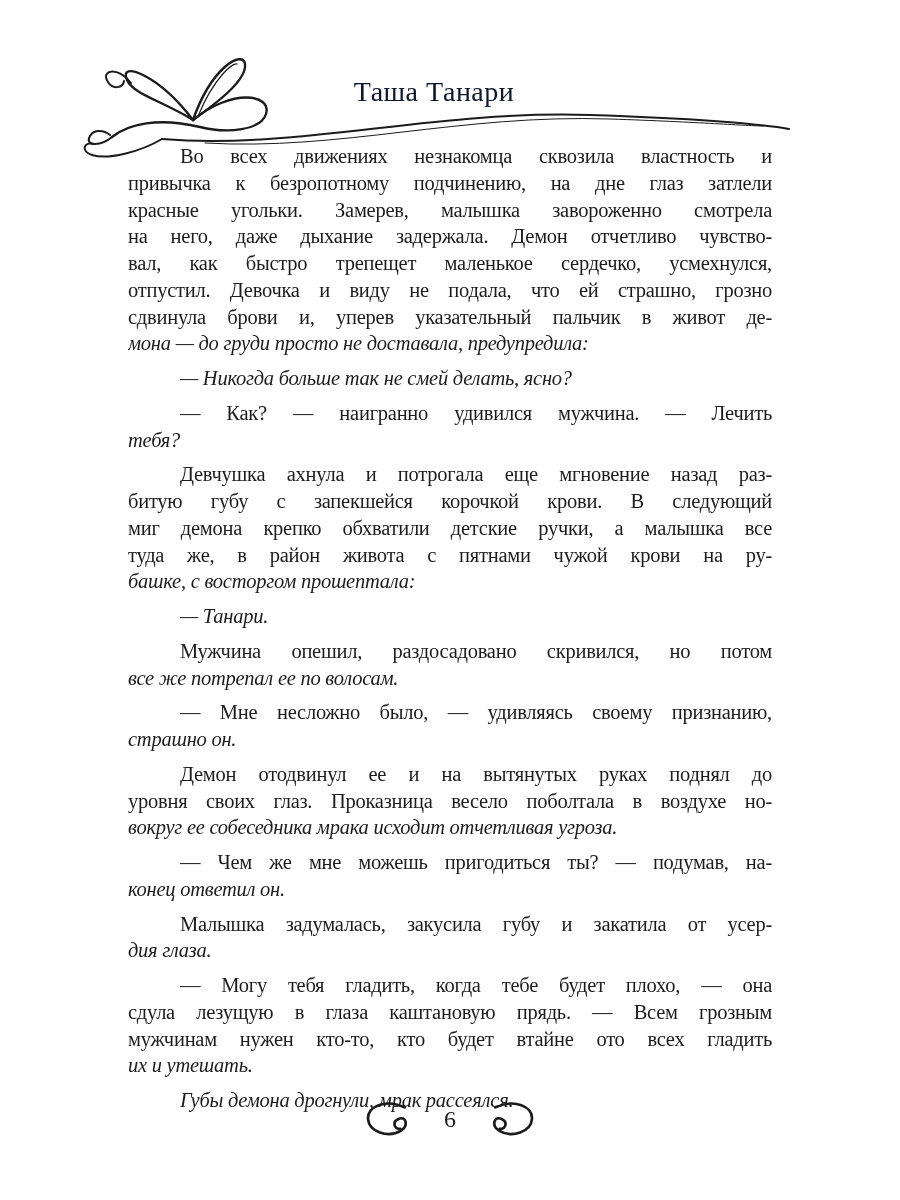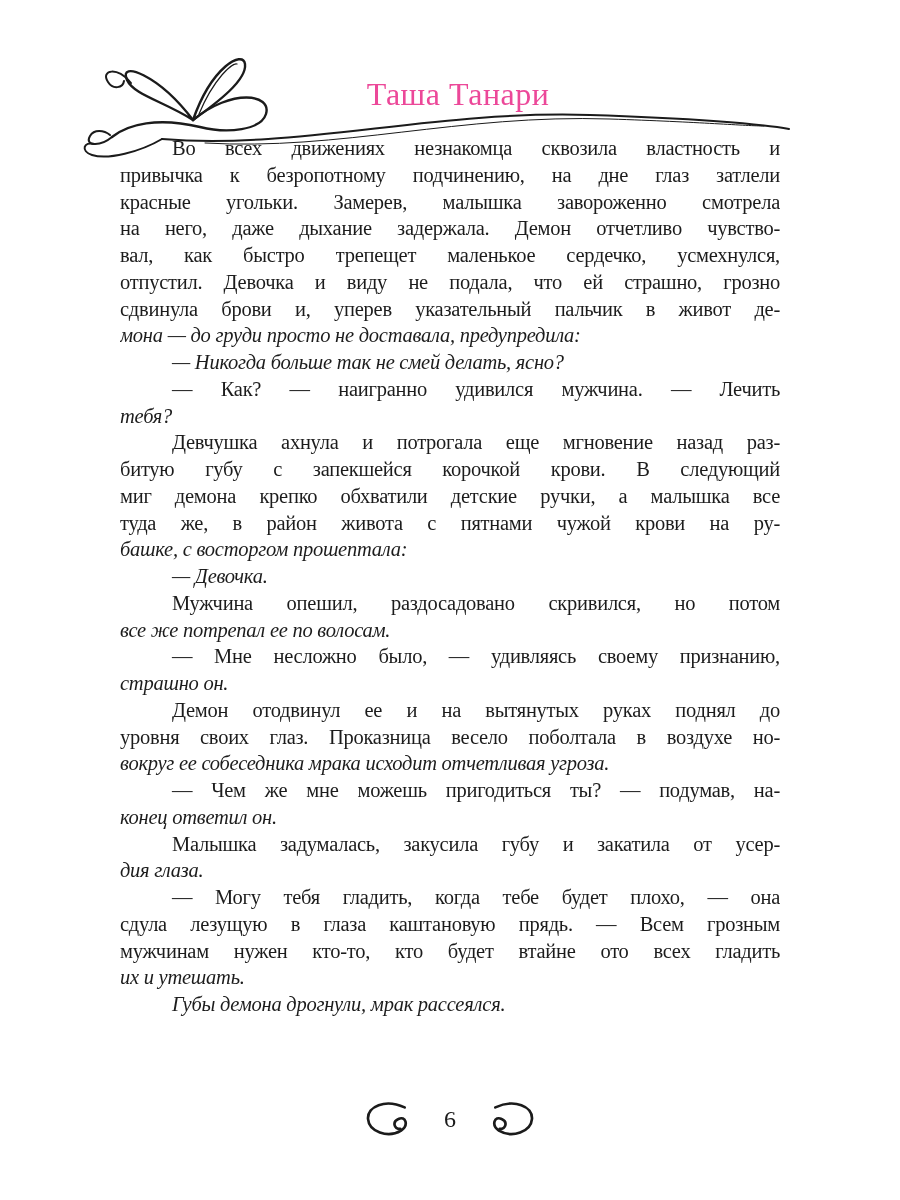--- a/index.html
+++ b/index.html
@@ -9,31 +9,31 @@
     font-family:"Liberation Serif","DejaVu Serif",serif;
     color:#1c1c1c;
     position:relative;
     overflow:hidden;
   }
   .page{position:absolute;inset:0;}
   
   .header-art{position:absolute;left:0;top:0;width:900px;height:170px;}
   .header-art svg{display:block;width:900px;height:170px;}
   .book-title{
-    position:absolute;left:128px;top:76px;width:660px;
-    text-align:center;font-size:32px;letter-spacing:.5px;
-    color:#ec4899;
+    position:absolute;left:104px;top:76px;width:660px;
+    text-align:center;font-size:28px;letter-spacing:.5px;
+    color:#0f172a;
   }
   
   .text-block{
     position:absolute;left:120px;top:135px;width:660px;
     font-size:20.5px;line-height:26.75px;
     letter-spacing:-0.25px;
   }
-  .para{margin:0;}
+  .para{margin:8px;}
   .line{
     text-align:justify;
     text-align-last:justify;
     height:26.75px;overflow:hidden;
   }
   .line.first{text-indent:52px;}
   .line.last{text-align-last:left;font-style:italic;}
   
   .footer{
     position:absolute;left:120px;top:1097px;width:660px;height:44px;
@@ -90,21 +90,21 @@
         <div class="line last">тебя?</div>
       </div>
       <div class="para">
         <div class="line first">Девчушка ахнула и потрогала еще мгновение назад раз-</div>
         <div class="line">битую губу с запекшейся корочкой крови. В следующий</div>
         <div class="line">миг демона крепко обхватили детские ручки, а малышка все</div>
         <div class="line">туда же, в район живота с пятнами чужой крови на ру-</div>
         <div class="line last">башке, с восторгом прошептала:</div>
       </div>
       <div class="para">
-        <div class="line first last">— Девочка.</div>
+        <div class="line first last">— Танари.</div>
       </div>
       <div class="para">
         <div class="line first">Мужчина опешил, раздосадовано скривился, но потом</div>
         <div class="line last">все же потрепал ее по волосам.</div>
       </div>
       <div class="para">
         <div class="line first">— Мне несложно было, — удивляясь своему признанию,</div>
         <div class="line last">страшно он.</div>
       </div>
       <div class="para">

